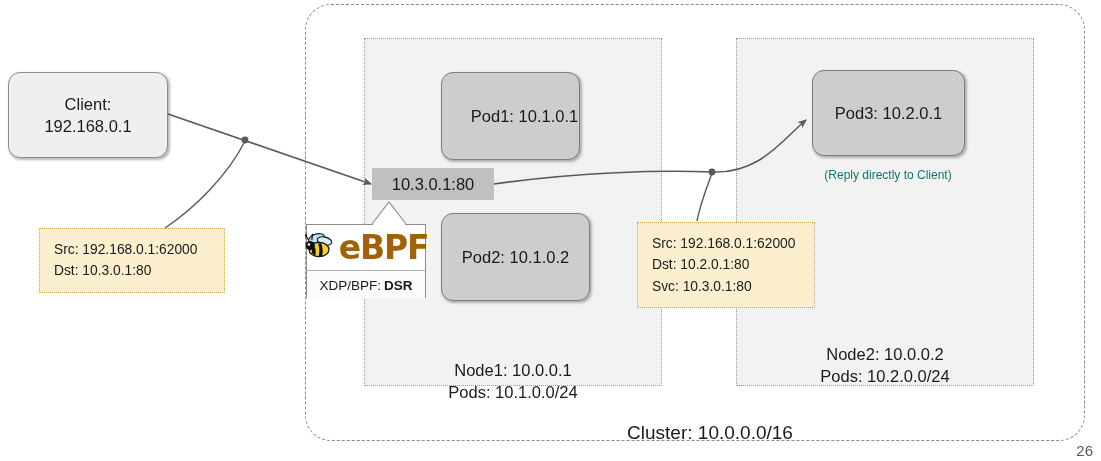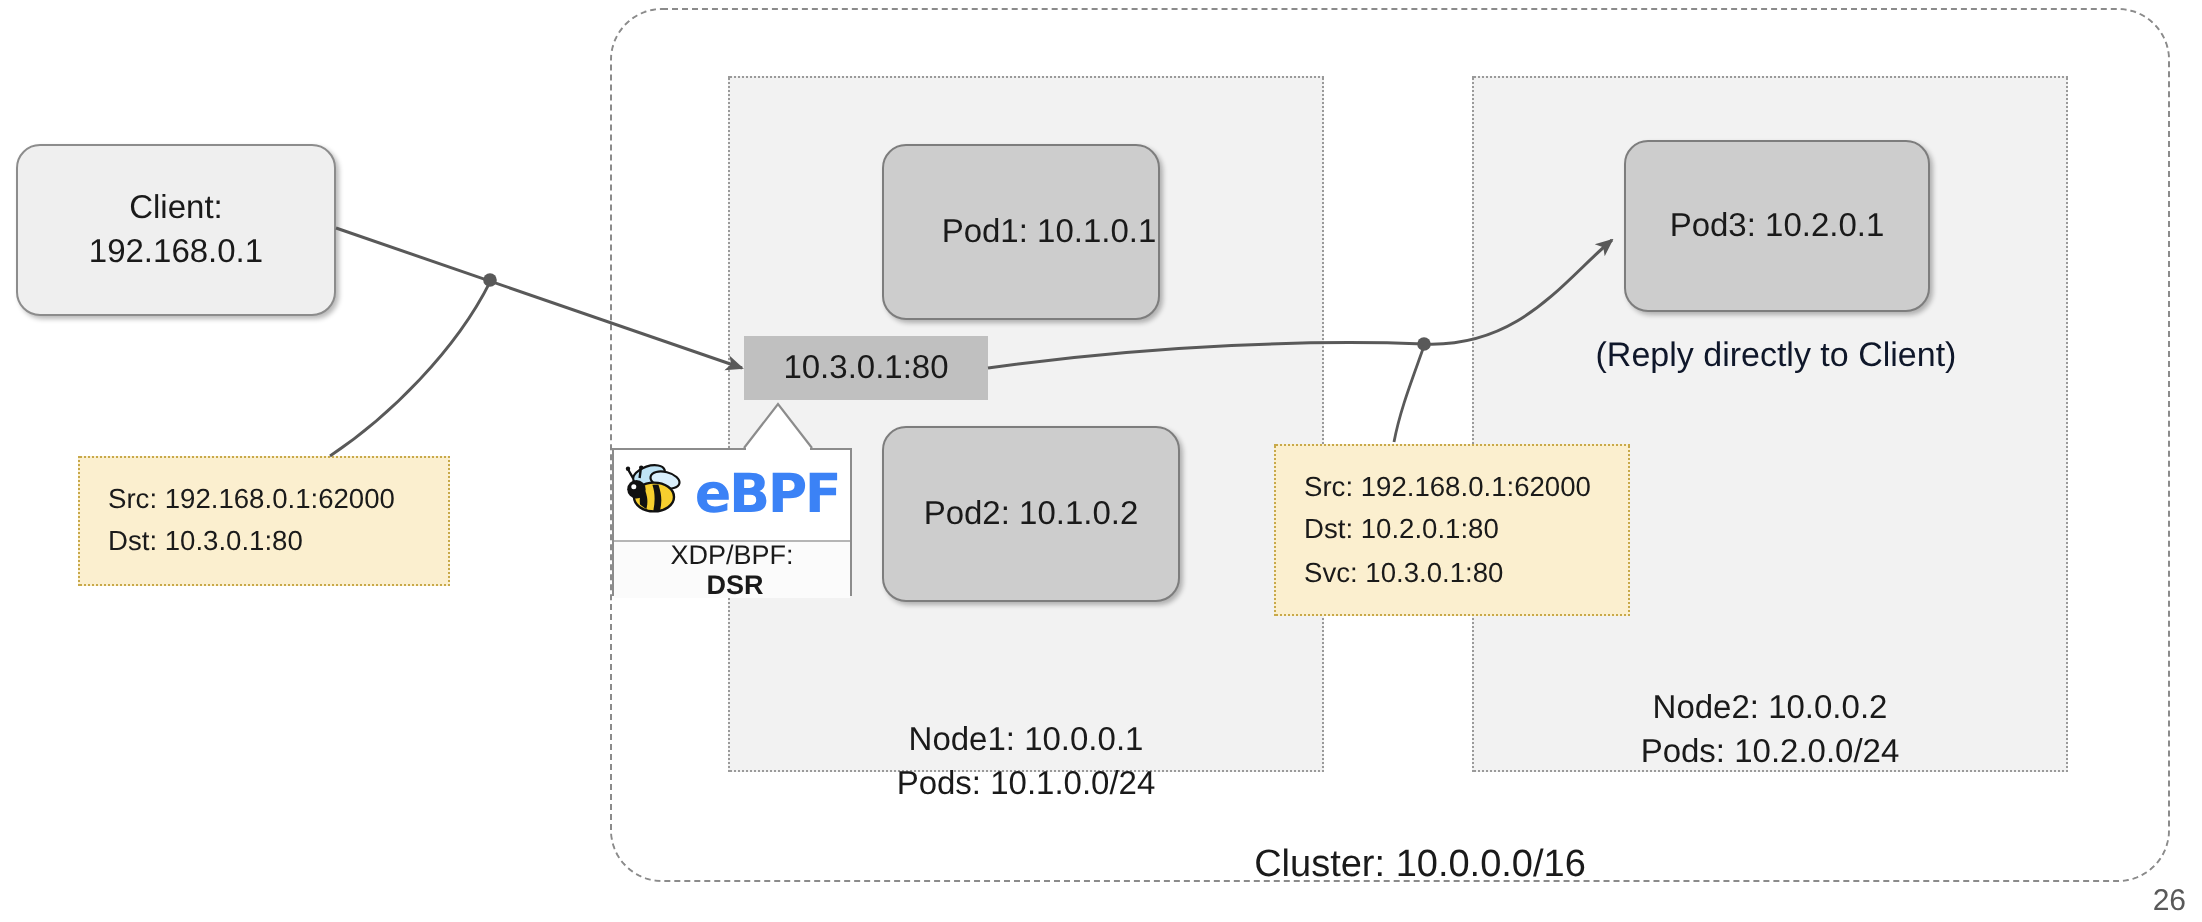--- a/index.html
+++ b/index.html
@@ -79,22 +79,22 @@
     background: #cdcdcd;
     border: 1.3px solid #7d7d7d;
   }
   #pod1 { left: 441px; top: 72px; width: 139px; height: 88px; padding-left: 28px; }
   #pod2 { left: 441px; top: 213px; width: 149px; height: 88px; }
   #pod3 { left: 812px; top: 70px; width: 153px; height: 86px; }
 
   .pod3-note {
     left: 790px; top: 168px; width: 196px;
     text-align: center;
-    font-size: 17px;
-    color: #0f172a;
+    font-size: 12px;
+    color: #0f766e;
   }
 
   
   .svc-box {
     left: 372px; top: 168px; width: 122px; height: 32px;
     background: #c0c0c0;
     display: flex;
     align-items: center;
     justify-content: center;
     font-size: 16.5px;
@@ -114,34 +114,33 @@
     display: flex;
     align-items: center;
     justify-content: center;
     border-bottom: 1.1px solid #b5b5b5;
     background: #ffffff;
     gap: 1px;
   }
   .ebpf-wordmark {
     font-family: "DejaVu Sans", sans-serif;
     font-weight: bold;
-    font-size: 27px;
+    font-size: 33px;
     letter-spacing: -1.2px;
-    color: #3b82f6;
+    color: #a16207;
     line-height: 1;
   }
   .ebpf-sub {
     height: 28px;
     display: flex;
     align-items: center;
     justify-content: center;
     font-size: 13.5px;
     color: #1a1a1a;
     background: #fbfbfb;
-    flex-direction: column;
   }
   .ebpf-sub b { font-weight: bold; margin-left: 3px; }
 
   
   .callout {
     background: #fbefcf;
     border: 1.4px dotted #c8a94a;
     box-sizing: border-box;
     padding: 10px 14px;
     font-size: 13.8px;

